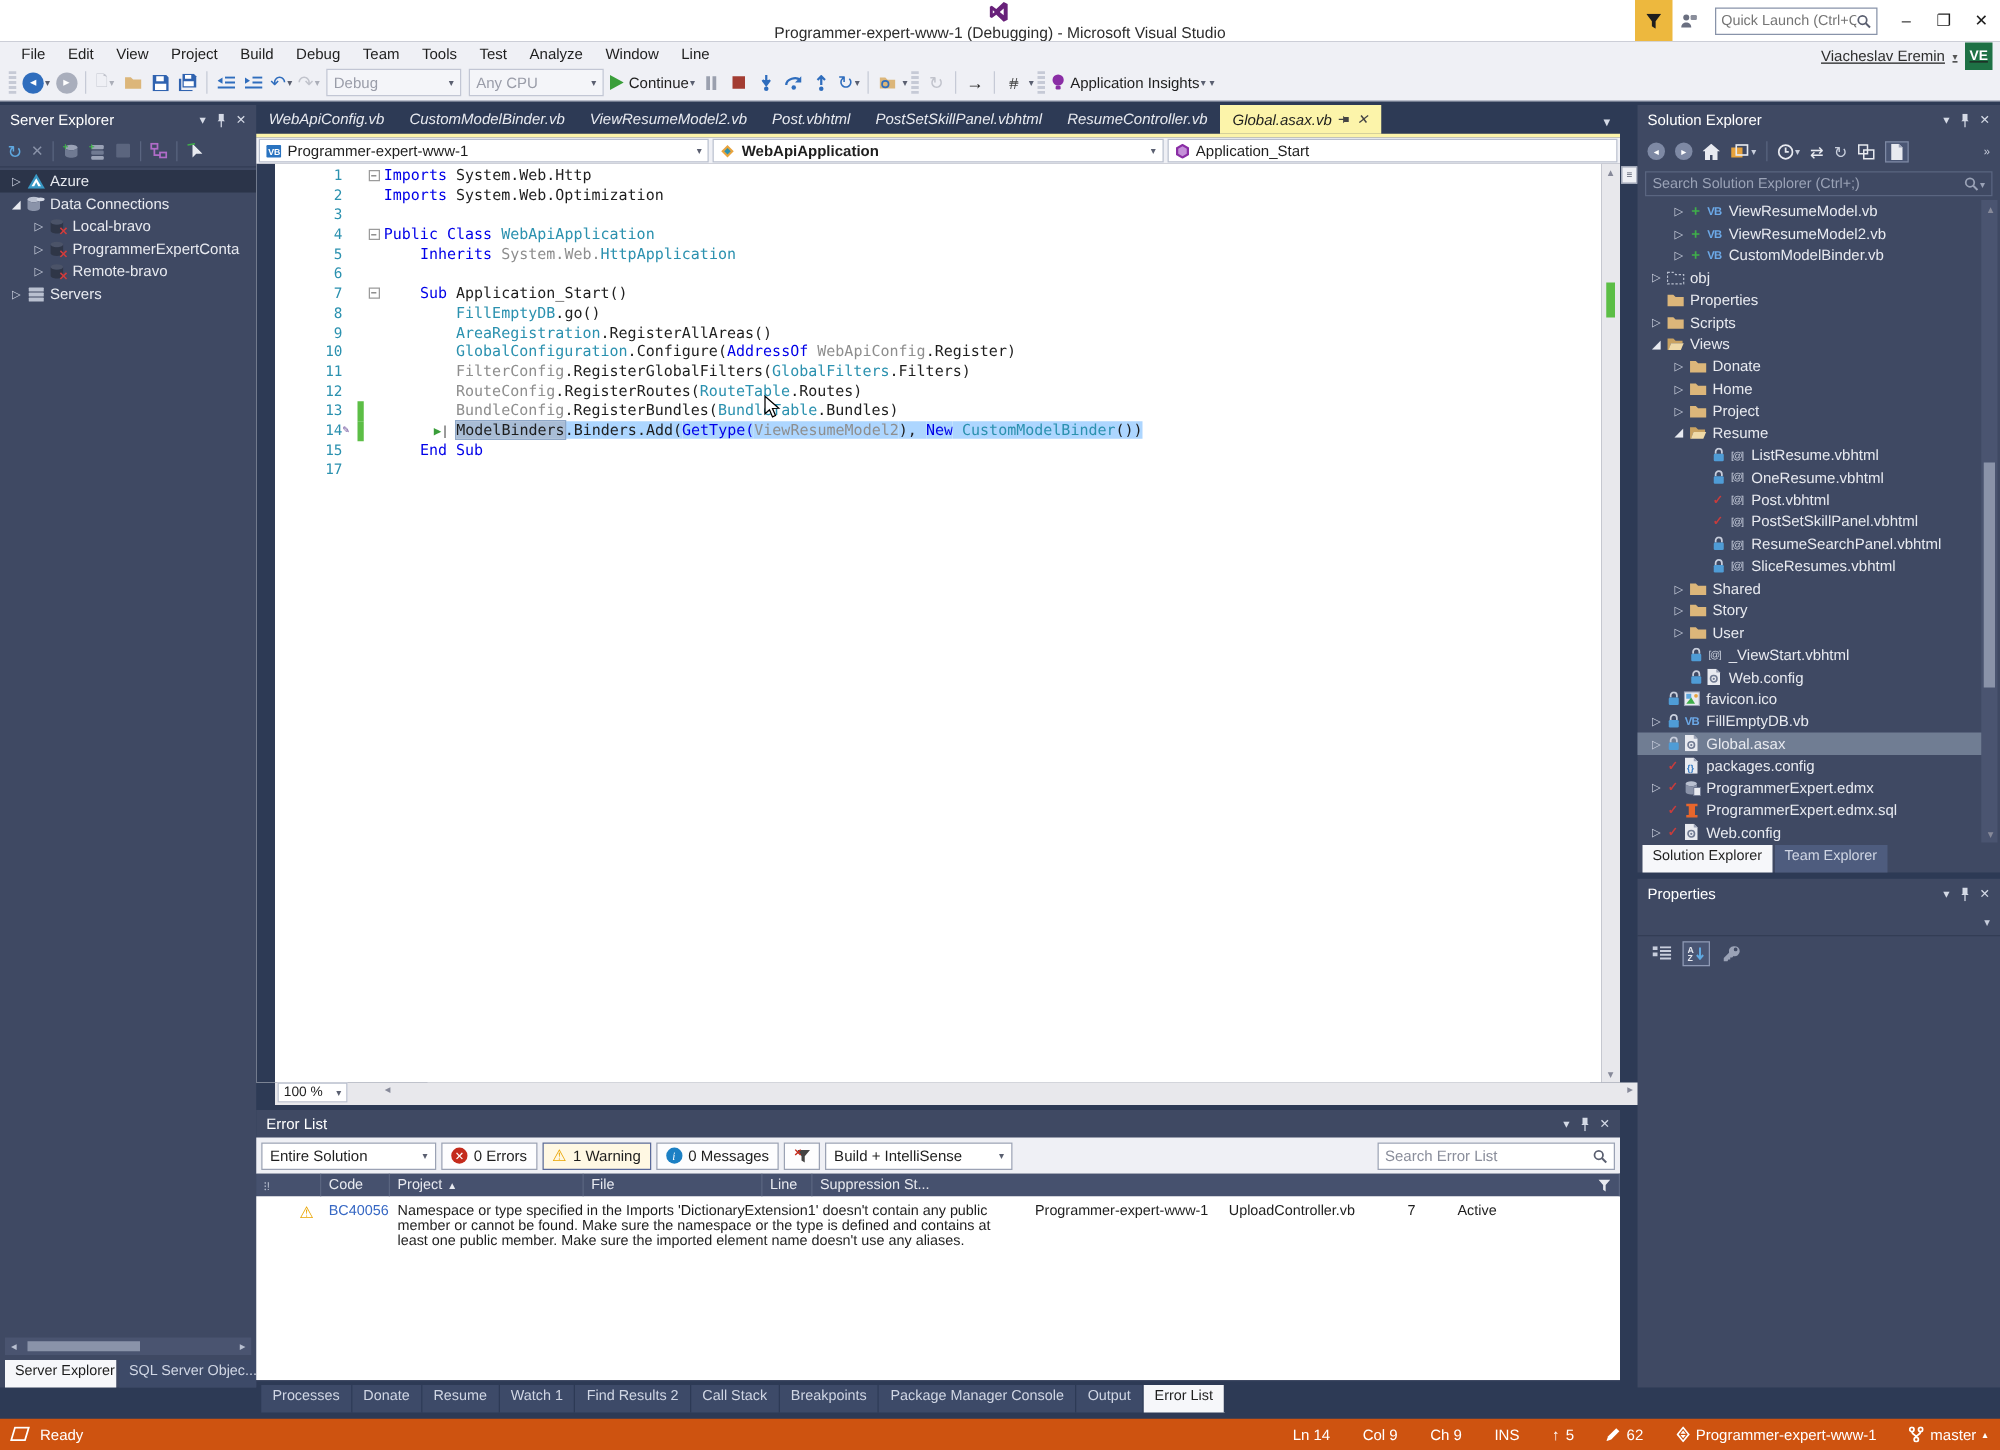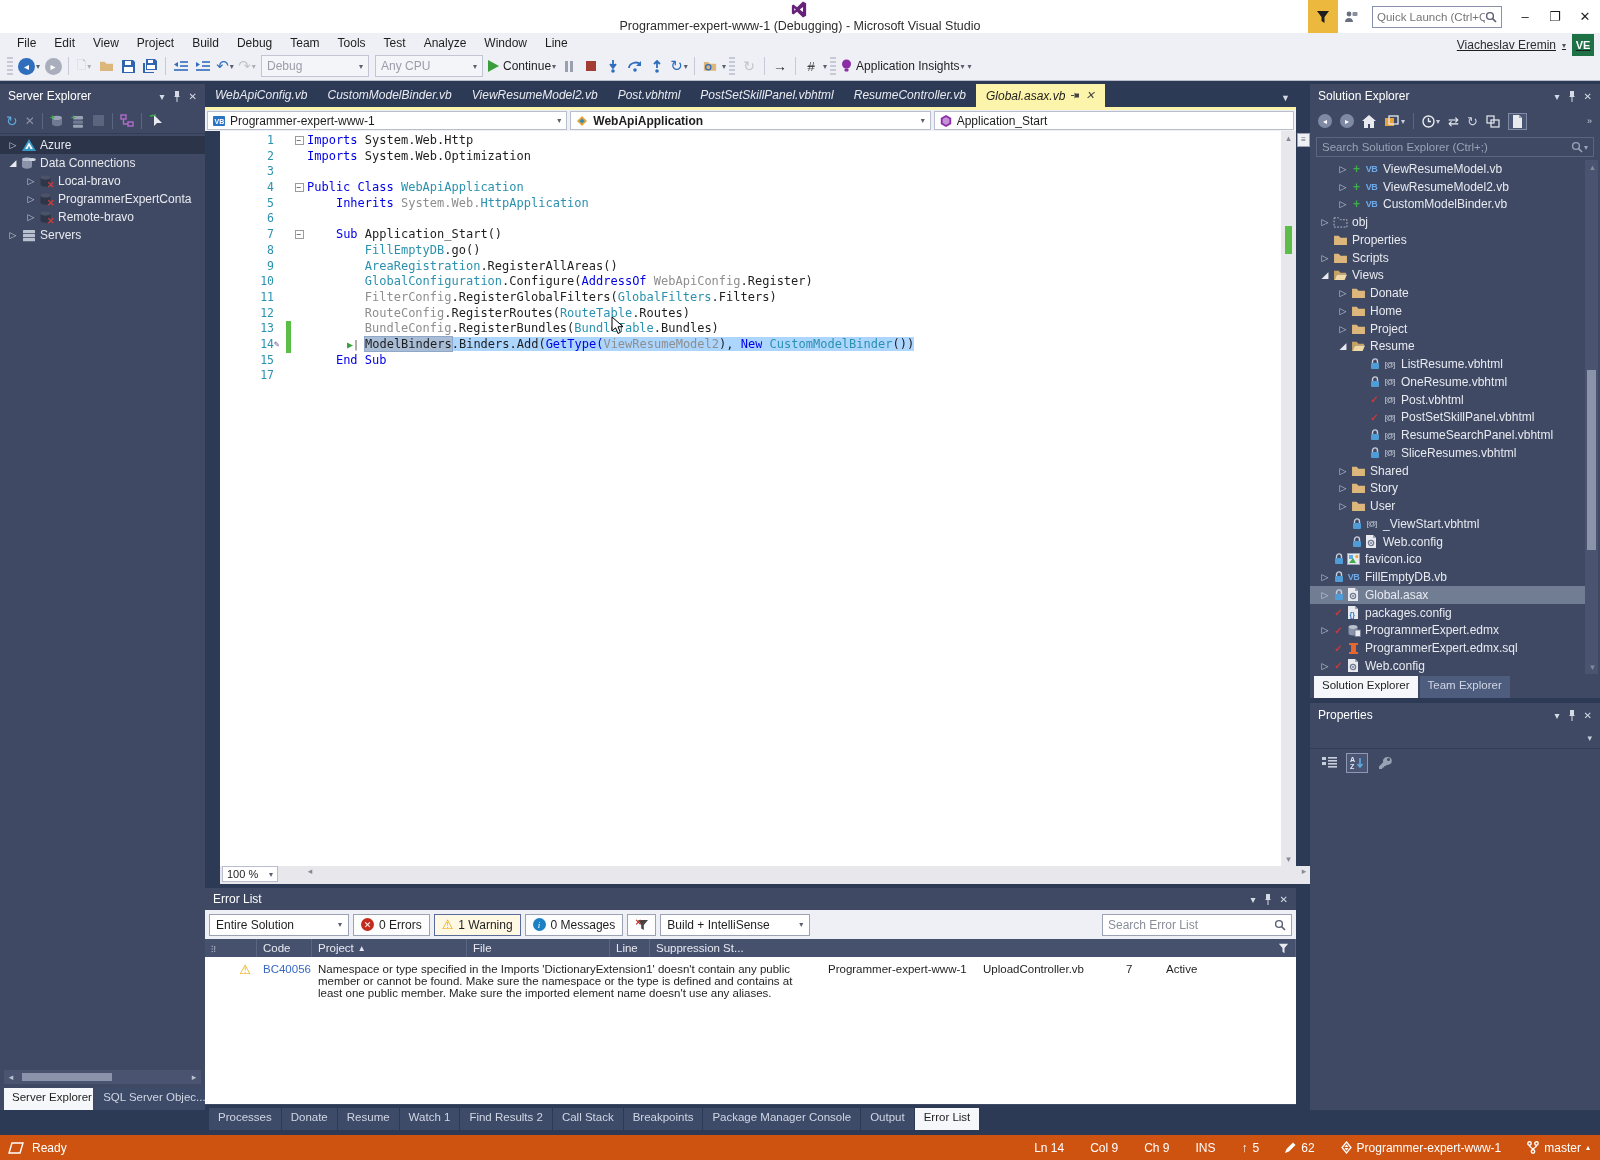--- a/index.html
+++ b/index.html
@@ -138,21 +138,21 @@
   #sx-vthumb { position:absolute; left:2px; top:210px; width:9px; height:180px; background:#8A93A9; }
   #sx-tabs { position:absolute; left:4px; top:592px; display:flex; gap:2px; }
   #properties { position:absolute; left:0; top:619px; width:290px; height:407px; background:#3F4963; }
   #prop-combo { height:22px; border-bottom:1px solid #333D55; display:flex; align-items:center; justify-content:flex-end; padding:0 8px; color:#C8CEDC; font-size:9px; }
   #prop-toolbar { height:28px; display:flex; align-items:center; gap:6px; padding:0 8px; }
   .prop-ico { width:22px; height:20px; display:flex; align-items:center; justify-content:center; color:#C8CEDC; font-size:10px; }
   .prop-ico.boxed2 { border:1px solid #8E99B4; background:#4A5674; }
 
   
   #statusbar { position:absolute; left:0; top:1135px; width:1600px; height:25px; background:#CE5310; color:#fff; display:flex; align-items:center; font-size:12px; }
-  #status-left { display:flex; align-items:center; gap:8px; margin-left:8px; }
+  #status-left { display:flex; align-items:flex-start; gap:8px; margin-left:8px; }
   #status-right { margin-left:auto; display:flex; align-items:center; margin-right:10px; gap:26px; }
   .st-item { display:flex; align-items:center; gap:5px; }
 
   
   .g-vb { color:#6CA9E8; font-weight:bold; font-size:9px; letter-spacing:-0.5px; }
   .g-add { color:#3FAE4A; font-weight:bold; font-size:12px; }
   .g-chk { color:#C83C3C; font-weight:bold; font-size:10px; }
   .g-razor { color:#C8CEDC; font-size:8px; letter-spacing:-1px; }
   svg { display:block; }
   #mouse-cursor { position:absolute; left:611px; top:316px; z-index:50; }

